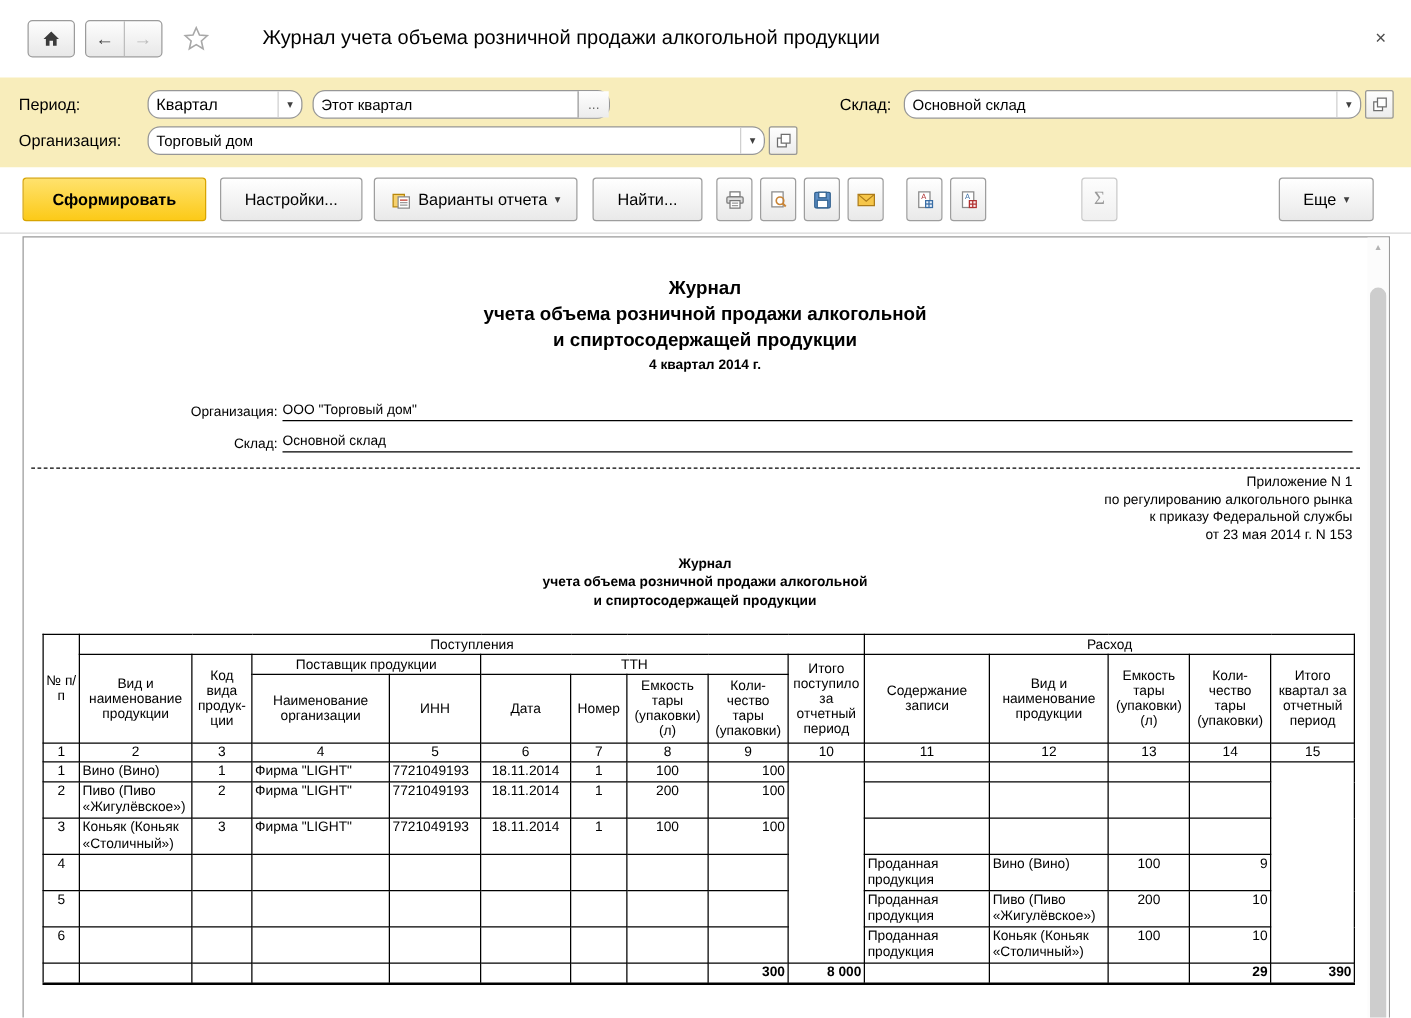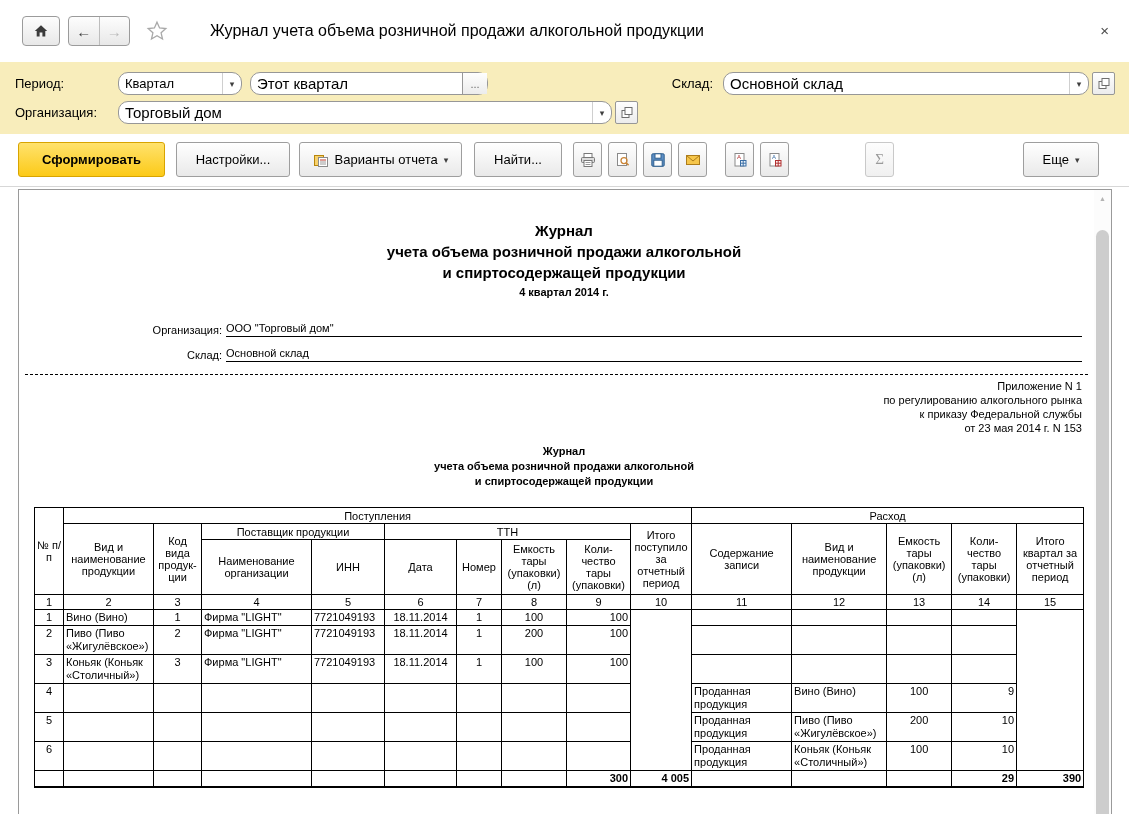--- a/index.html
+++ b/index.html
@@ -22,21 +22,21 @@
   .wtitle{margin-left:42px;font-size:16px;color:#000;}
   .wclose{margin-left:auto;font-size:15px;color:#4d4d4d;cursor:default;line-height:14px;}
   
   .filters{background:#f8edbb;padding:5px 14px 9px 15px;}
   .frow{display:flex;align-items:center;height:25px;margin-top:4px;}
   .flabel{font-size:13px;}
   .lab-period{width:103px;}
   .lab-org{width:103px;}
   .field{background:#fff;border:1px solid #979797;border-radius:10px;height:23px;
     display:flex;align-items:center;font-size:13px;box-sizing:border-box;}
-  .field input{border:none;outline:none;background:transparent;font-size:15px;
+  .field input{border:none;outline:none;background:transparent;font-size:12px;
     font-family:inherit;flex:1;min-width:0;height:19px;padding:0 4px 0 6px;}
   .fld-text{flex:1;padding-left:6px;}
   .arrowseg{width:18px;align-self:stretch;border-left:1px solid #cfcfcf;display:flex;
     align-items:center;justify-content:center;font-size:9px;color:#3f3f3f;}
   .dotsseg{width:24px;align-self:stretch;border-left:1px solid #979797;
     background:linear-gradient(#fefefe,#ececec);display:flex;align-items:flex-end;
     justify-content:center;font-size:11px;color:#6b6b6b;padding-bottom:4px;}
   .openbtn{width:23px;height:23px;margin-left:3px;border:1px solid #979797;border-radius:2px;
     background:linear-gradient(#fefefe,#ececec);display:flex;align-items:center;justify-content:center;box-sizing:border-box;}
   .wh-group{margin-left:auto;display:flex;align-items:center;}
@@ -418,21 +418,21 @@
       <tr class="h16">
         <td></td>
         <td></td>
         <td></td>
         <td></td>
         <td></td>
         <td></td>
         <td></td>
         <td></td>
         <td class="rt b">300</td>
-        <td class="rt b">4 005</td>
+        <td class="rt b">8 000</td>
         <td></td>
         <td></td>
         <td></td>
         <td class="rt b">29</td>
         <td class="rt b">390</td>
       </tr>
     </tbody>
       </table>
   </div>
 

